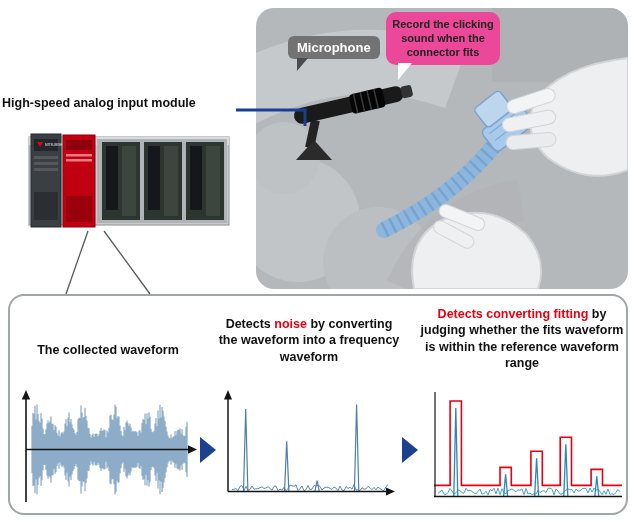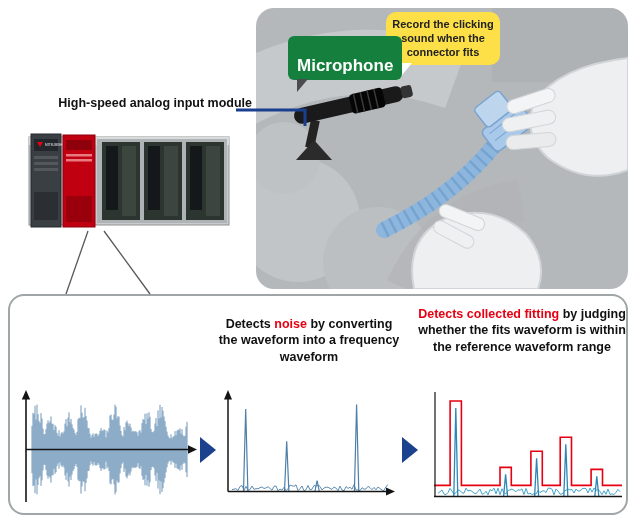--- a/index.html
+++ b/index.html
@@ -2,31 +2,31 @@
 <html><head>
 <meta charset="utf-8">
 <style>
   *{margin:0;padding:0;box-sizing:border-box}
   html,body{width:636px;height:522px;background:#ffffff;font-family:"Liberation Sans",sans-serif;overflow:hidden}
   .stage{position:relative;width:636px;height:522px;background:#fff}
 
   .photo-svg{position:absolute;left:256px;top:8px;z-index:1}
   .overlay{position:absolute;left:0;top:0;z-index:3;pointer-events:none}
 
-  .bubble{position:absolute;left:386px;top:12px;width:114px;background:#fde047;border-radius:10px;
+  .bubble{position:absolute;left:386px;top:12px;width:114px;background:#ec4899;border-radius:10px;
           padding:6px 5px;font-size:11px;font-weight:bold;line-height:1.25;text-align:center;color:#222;z-index:5}
   .bubble::after{content:"";position:absolute;left:12px;bottom:-15px;width:0;height:0;
           border-top:17px solid #fff;border-right:14px solid transparent}
 
-  .mic-label{position:absolute;left:288px;top:36px;background:#15803d;color:#fff;font-weight:bold;
-          font-size:17px;padding:20px 9px 4px;border-radius:6px;z-index:5}
+  .mic-label{position:absolute;left:288px;top:36px;background:#737373;color:#fff;font-weight:bold;
+          font-size:13px;padding:4px 9px 4px;border-radius:6px;z-index:5}
   .mic-label::after{content:"";position:absolute;left:9px;bottom:-12px;width:0;height:0;
           border-top:13px solid #4c4c4e;border-right:11px solid transparent}
 
-  .module-label{position:absolute;left:2px;top:95px;width:250px;text-align:right;
+  .module-label{position:absolute;left:2px;top:95px;width:250px;text-align:left;
           font-size:12.5px;font-weight:bold;line-height:1.3;color:#111;z-index:2}
   .module-img{position:absolute;z-index:2}
 
   .panel{position:absolute;left:8px;top:294px;width:620px;height:221px;background:#fff;
          border:2px solid #a0a5a8;border-radius:16px;z-index:2}
   .step-h{position:absolute;text-align:center;font-weight:bold;font-size:12.5px;line-height:1.3;color:#111}
   .red{color:#e60012}
   .chart{position:absolute;overflow:visible}
   .arrow{position:absolute;width:0;height:0;border-left:16px solid #1c418f;
          border-top:13px solid transparent;border-bottom:13px solid transparent}
@@ -138,27 +138,30 @@
       <rect x="120" y="14" width="12" height="64" fill="#15181a"></rect>
       <rect x="136" y="14" width="14" height="70" fill="#3c463f"></rect>
       <rect x="158" y="10" width="38" height="78" fill="#2c3530"></rect>
       <rect x="162" y="14" width="12" height="64" fill="#15181a"></rect>
       <rect x="178" y="14" width="14" height="70" fill="#3c463f"></rect>
     </g>
   </svg>
 
   <div class="panel">
 
+    <div class="step-h" style="left:0;top:46px;width:196px">
+      <span>The collected waveform</span>
+    </div>
 
     <div class="step-h" style="left:206px;top:20px;width:186px">
       <span>Detects </span><span class="red">noise</span><span> by converting the waveform into a frequency waveform</span>
     </div>
 
     <div class="step-h" style="left:406px;top:10px;width:212px">
-      <span class="red">Detects collected fitting</span><span> by judging whether the fits waveform is within the reference waveform range</span>
+      <span class="red">Detects converting fitting</span><span> by judging whether the fits waveform is within the reference waveform range</span>
     </div>
 
     <svg class="chart" style="left:8px;top:94px" width="180" height="114">
         <path d="M14 35.8L14 83.2M15 22.9L15 96.1M16 23.8L16 95.2M17 15.8L17 103.2M18 29.6L18 89.4M19 14.6L19 104.4M20 24.1L20 94.9M21 30.9L21 88.1M22 32.9L22 86.1M23 23.1L23 95.9M24 28.6L24 90.4M25 38.6L25 80.4M26 44.2L26 74.8M27 44.1L27 74.9M28 39.2L28 79.8M29 33.5L29 85.5M30 30.3L30 88.7M31 32.9L31 86.1M32 31.3L32 87.7M33 26.4L33 92.6M34 33.7L34 85.3M35 33.8L35 85.2M36 40.1L36 78.9M37 35.2L37 83.8M38 36.8L38 82.2M39 42.9L39 76.1M40 45.6L40 73.4M41 40.3L41 78.7M42 46.6L42 72.4M43 43.5L43 75.5M44 42.1L44 76.9M45 43.4L45 75.6M46 41.4L46 77.6M47 33.6L47 85.4M48 29.1L48 89.9M49 36.2L49 82.8M50 27.7L50 91.3M51 22.4L51 96.6M52 32.3L52 86.7M53 29.0L53 90.0M54 34.4L54 84.6M55 37.9L55 81.1M56 39.8L56 79.2M57 43.0L57 76.0M58 44.9L58 74.1M59 41.9L59 77.1M60 29.3L60 89.7M61 27.8L61 91.2M62 28.1L62 90.9M63 15.4L63 103.6M64 22.6L64 96.4M65 27.7L65 91.3M66 27.1L66 91.9M67 17.8L67 101.2M68 26.0L68 93.0M69 30.6L69 88.4M70 37.9L70 81.1M71 38.3L71 80.7M72 43.8L72 75.2M73 47.6L73 71.4M74 45.1L74 73.9M75 43.4L75 75.6M76 46.9L76 72.1M77 44.1L77 74.9M78 43.4L78 75.6M79 43.9L79 75.1M80 46.1L80 72.9M81 44.3L81 74.7M82 40.9L82 78.1M83 38.1L83 80.9M84 40.4L84 78.6M85 40.8L85 78.2M86 39.3L86 79.7M87 40.1L87 78.9M88 47.3L88 71.7M89 40.6L89 78.4M90 42.4L90 76.6M91 38.1L91 80.9M92 25.6L92 93.4M93 24.6L93 94.4M94 29.4L94 89.6M95 30.1L95 88.9M96 24.6L96 94.4M97 14.6L97 104.4M98 16.8L98 102.2M99 28.3L99 90.7M100 26.2L100 92.8M101 26.7L101 92.3M102 35.6L102 83.4M103 40.9L103 78.1M104 45.2L104 73.8M105 46.5L105 72.5M106 37.0L106 82.0M107 40.2L107 78.8M108 32.5L108 86.5M109 30.7L109 88.3M110 33.3L110 85.7M111 35.8L111 83.2M112 33.7L112 85.3M113 37.5L113 81.5M114 41.7L114 77.3M115 40.7L115 78.3M116 41.8L116 77.2M117 41.1L117 77.9M118 41.4L118 77.6M119 42.3L119 76.7M120 45.8L120 73.2M121 41.1L121 77.9M122 40.0L122 79.0M123 42.6L123 76.4M124 33.1L124 85.9M125 29.1L125 89.9M126 29.9L126 89.1M127 23.7L127 95.3M128 34.1L128 84.9M129 23.3L129 95.7M130 28.7L130 90.3M131 22.3L131 96.7M132 26.7L132 92.3M133 39.0L133 80.0M134 41.9L134 77.1M135 42.3L135 76.7M136 40.9L136 78.1M137 33.5L137 85.5M138 28.1L138 90.9M139 36.2L139 82.8M140 20.4L140 98.6M141 28.5L141 90.5M142 14.8L142 104.2M143 27.5L143 91.5M144 17.0L144 102.0M145 20.7L145 98.3M146 26.5L146 92.5M147 31.0L147 88.0M148 36.6L148 82.4M149 41.6L149 77.4M150 45.5L150 73.5M151 47.6L151 71.4M152 48.3L152 70.7M153 44.3L153 74.7M154 48.3L154 70.7M155 46.9L155 72.1M156 46.0L156 73.0M157 41.1L157 77.9M158 45.3L158 73.7M159 40.8L159 78.2M160 39.8L160 79.2M161 39.8L161 79.2M162 38.3L162 80.7M163 43.5L163 75.5M164 39.2L164 79.8M165 45.1L165 73.9M166 46.5L166 72.5M167 45.6L167 73.4M168 36.7L168 82.3M169 31.9L169 87.1" stroke="#4d7fa8" stroke-width="0.8" fill="none"></path>
         <line x1="8" y1="112" x2="8" y2="7" stroke="#141414" stroke-width="1.6"></line>
         <polygon points="8,0 3.8,9.5 12.2,9.5" fill="#141414"></polygon>
         <line x1="8" y1="59.5" x2="175" y2="59.5" stroke="#141414" stroke-width="1.6"></line>
         <polygon points="179,59.5 170,55.3 170,63.7" fill="#141414"></polygon>
       </svg>
 

